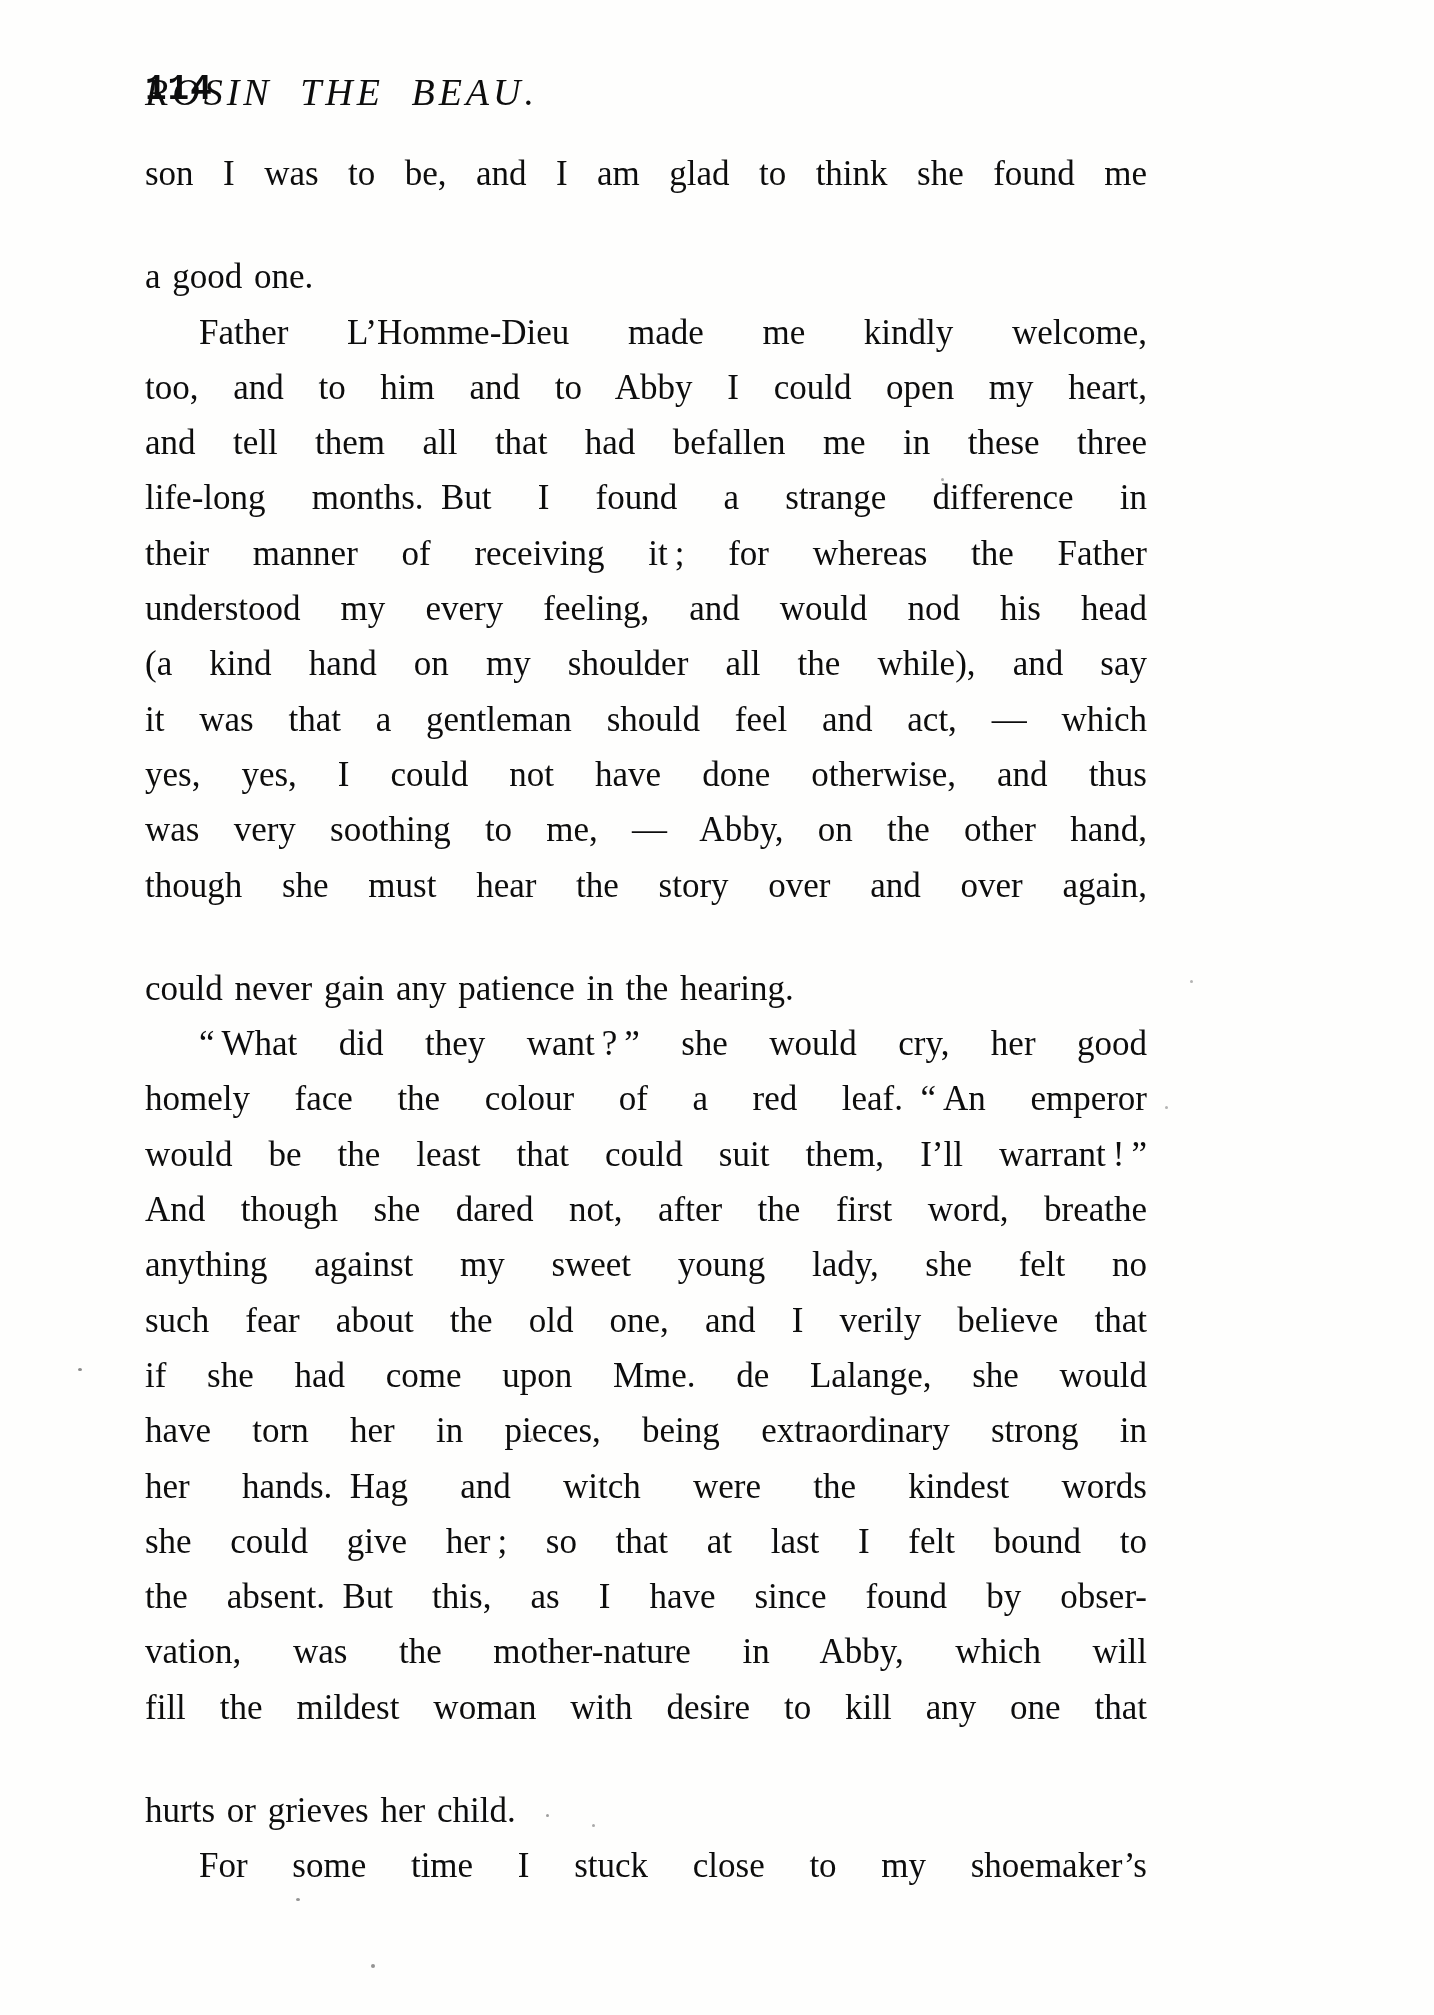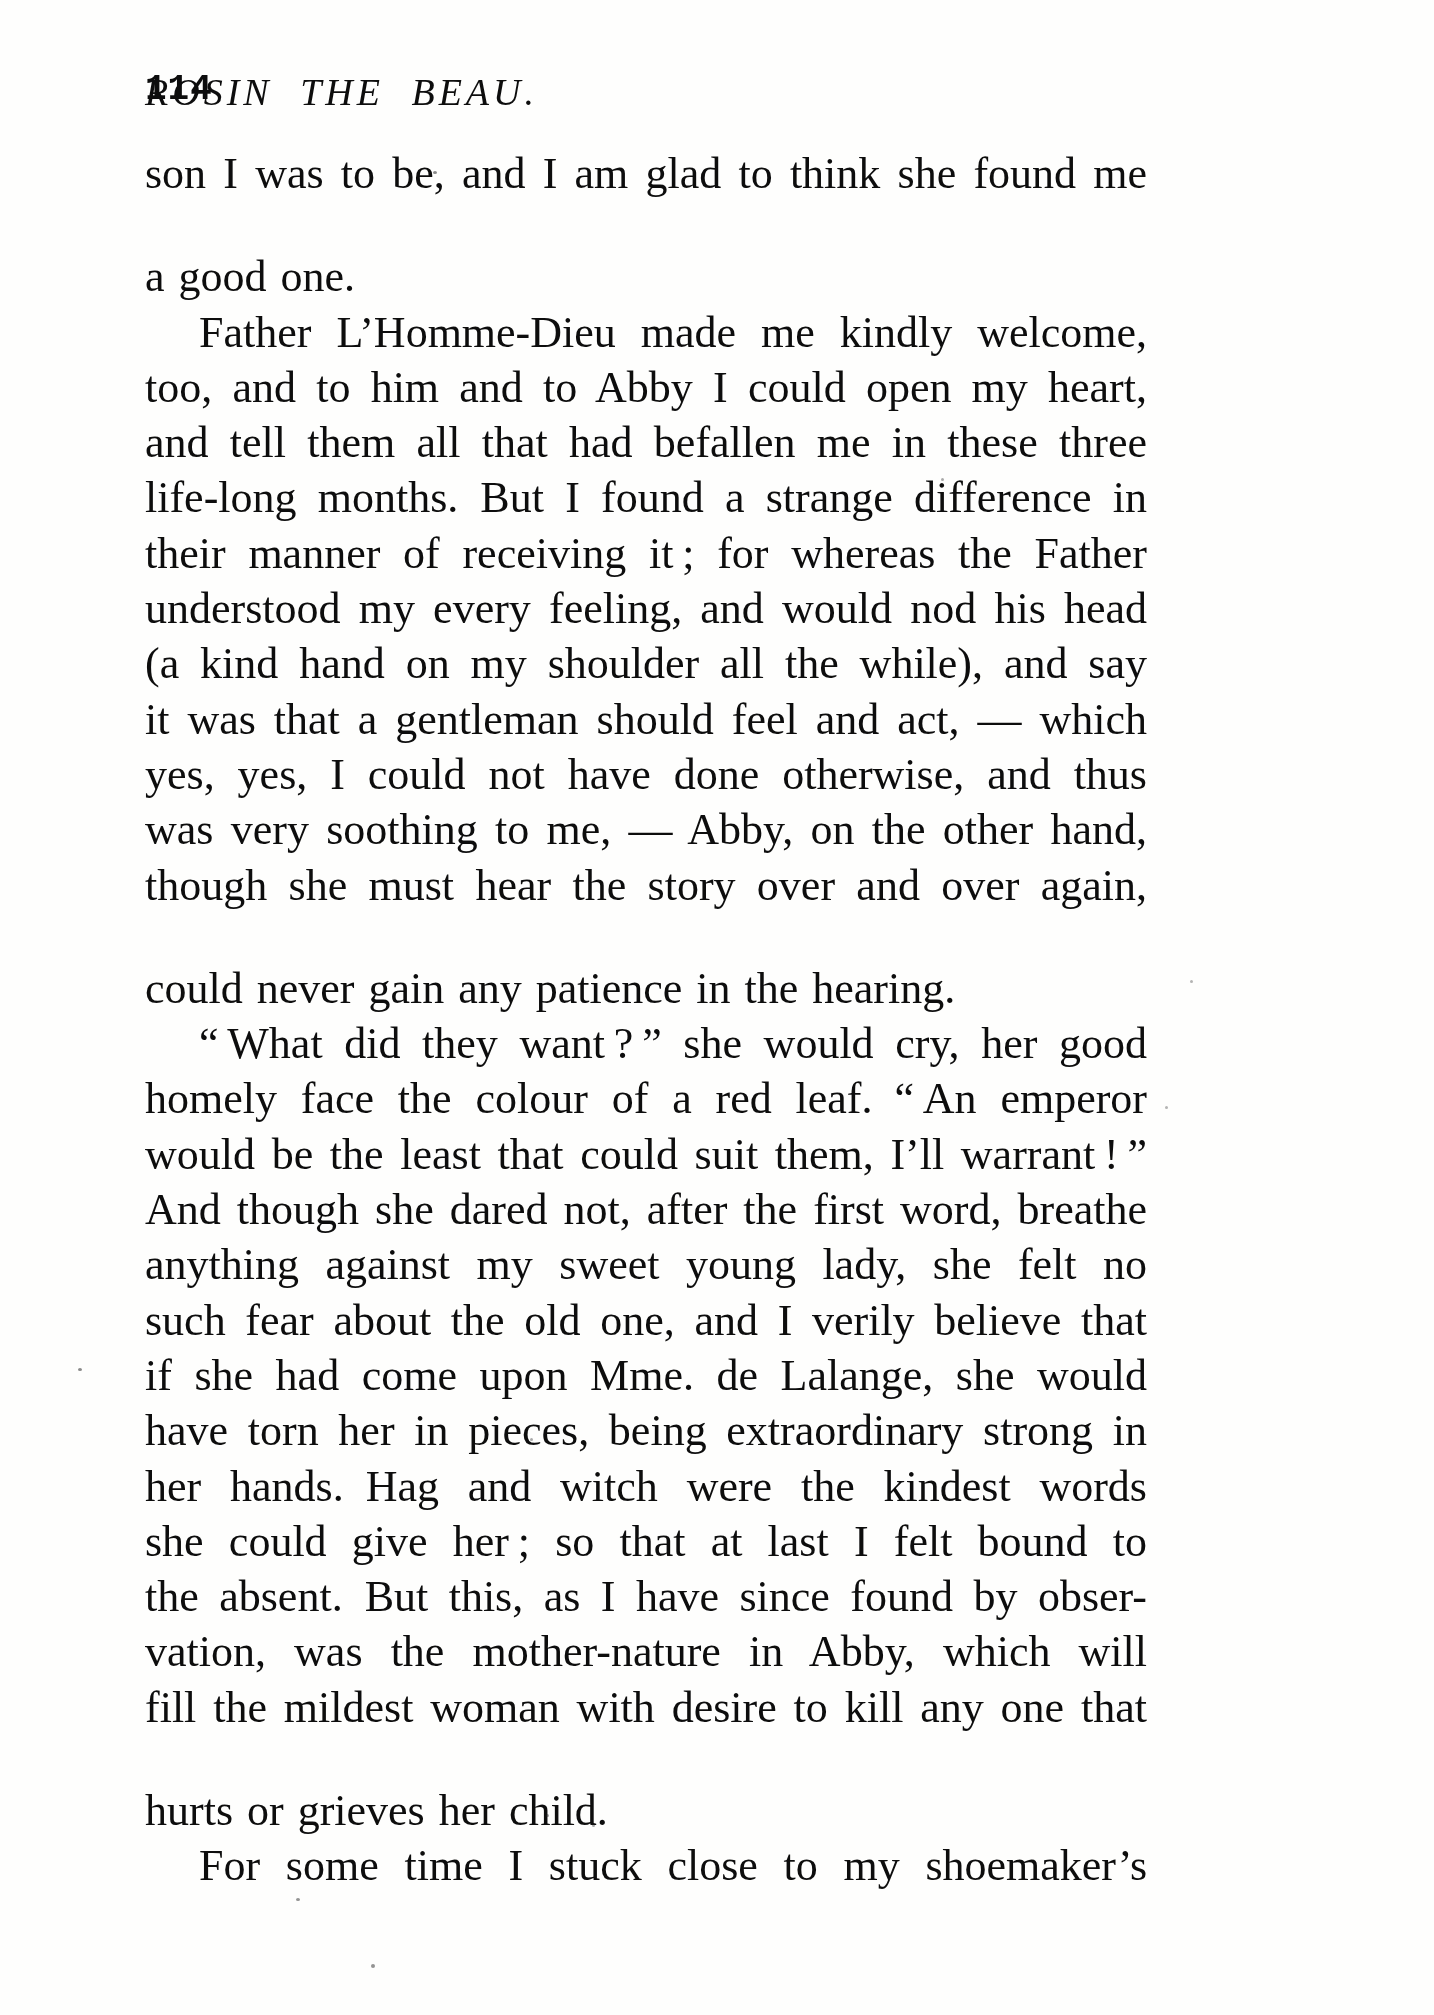--- a/index.html
+++ b/index.html
@@ -42,21 +42,21 @@
     letter-spacing: 4px;
     word-spacing: 14px;
     line-height: 48px;
   }
   
   .text-block {
     position: absolute;
     left: 145px;
     top: 146px;
     width: 1002px;
-    font-size: 44px;
+    font-size: 35px;
     line-height: 55.3px;
     word-spacing: 3px;
   }
   .line {
     text-align: justify;
     text-align-last: justify;
     white-space: normal;
     height: 55.3px;
     overflow: visible;
   }

